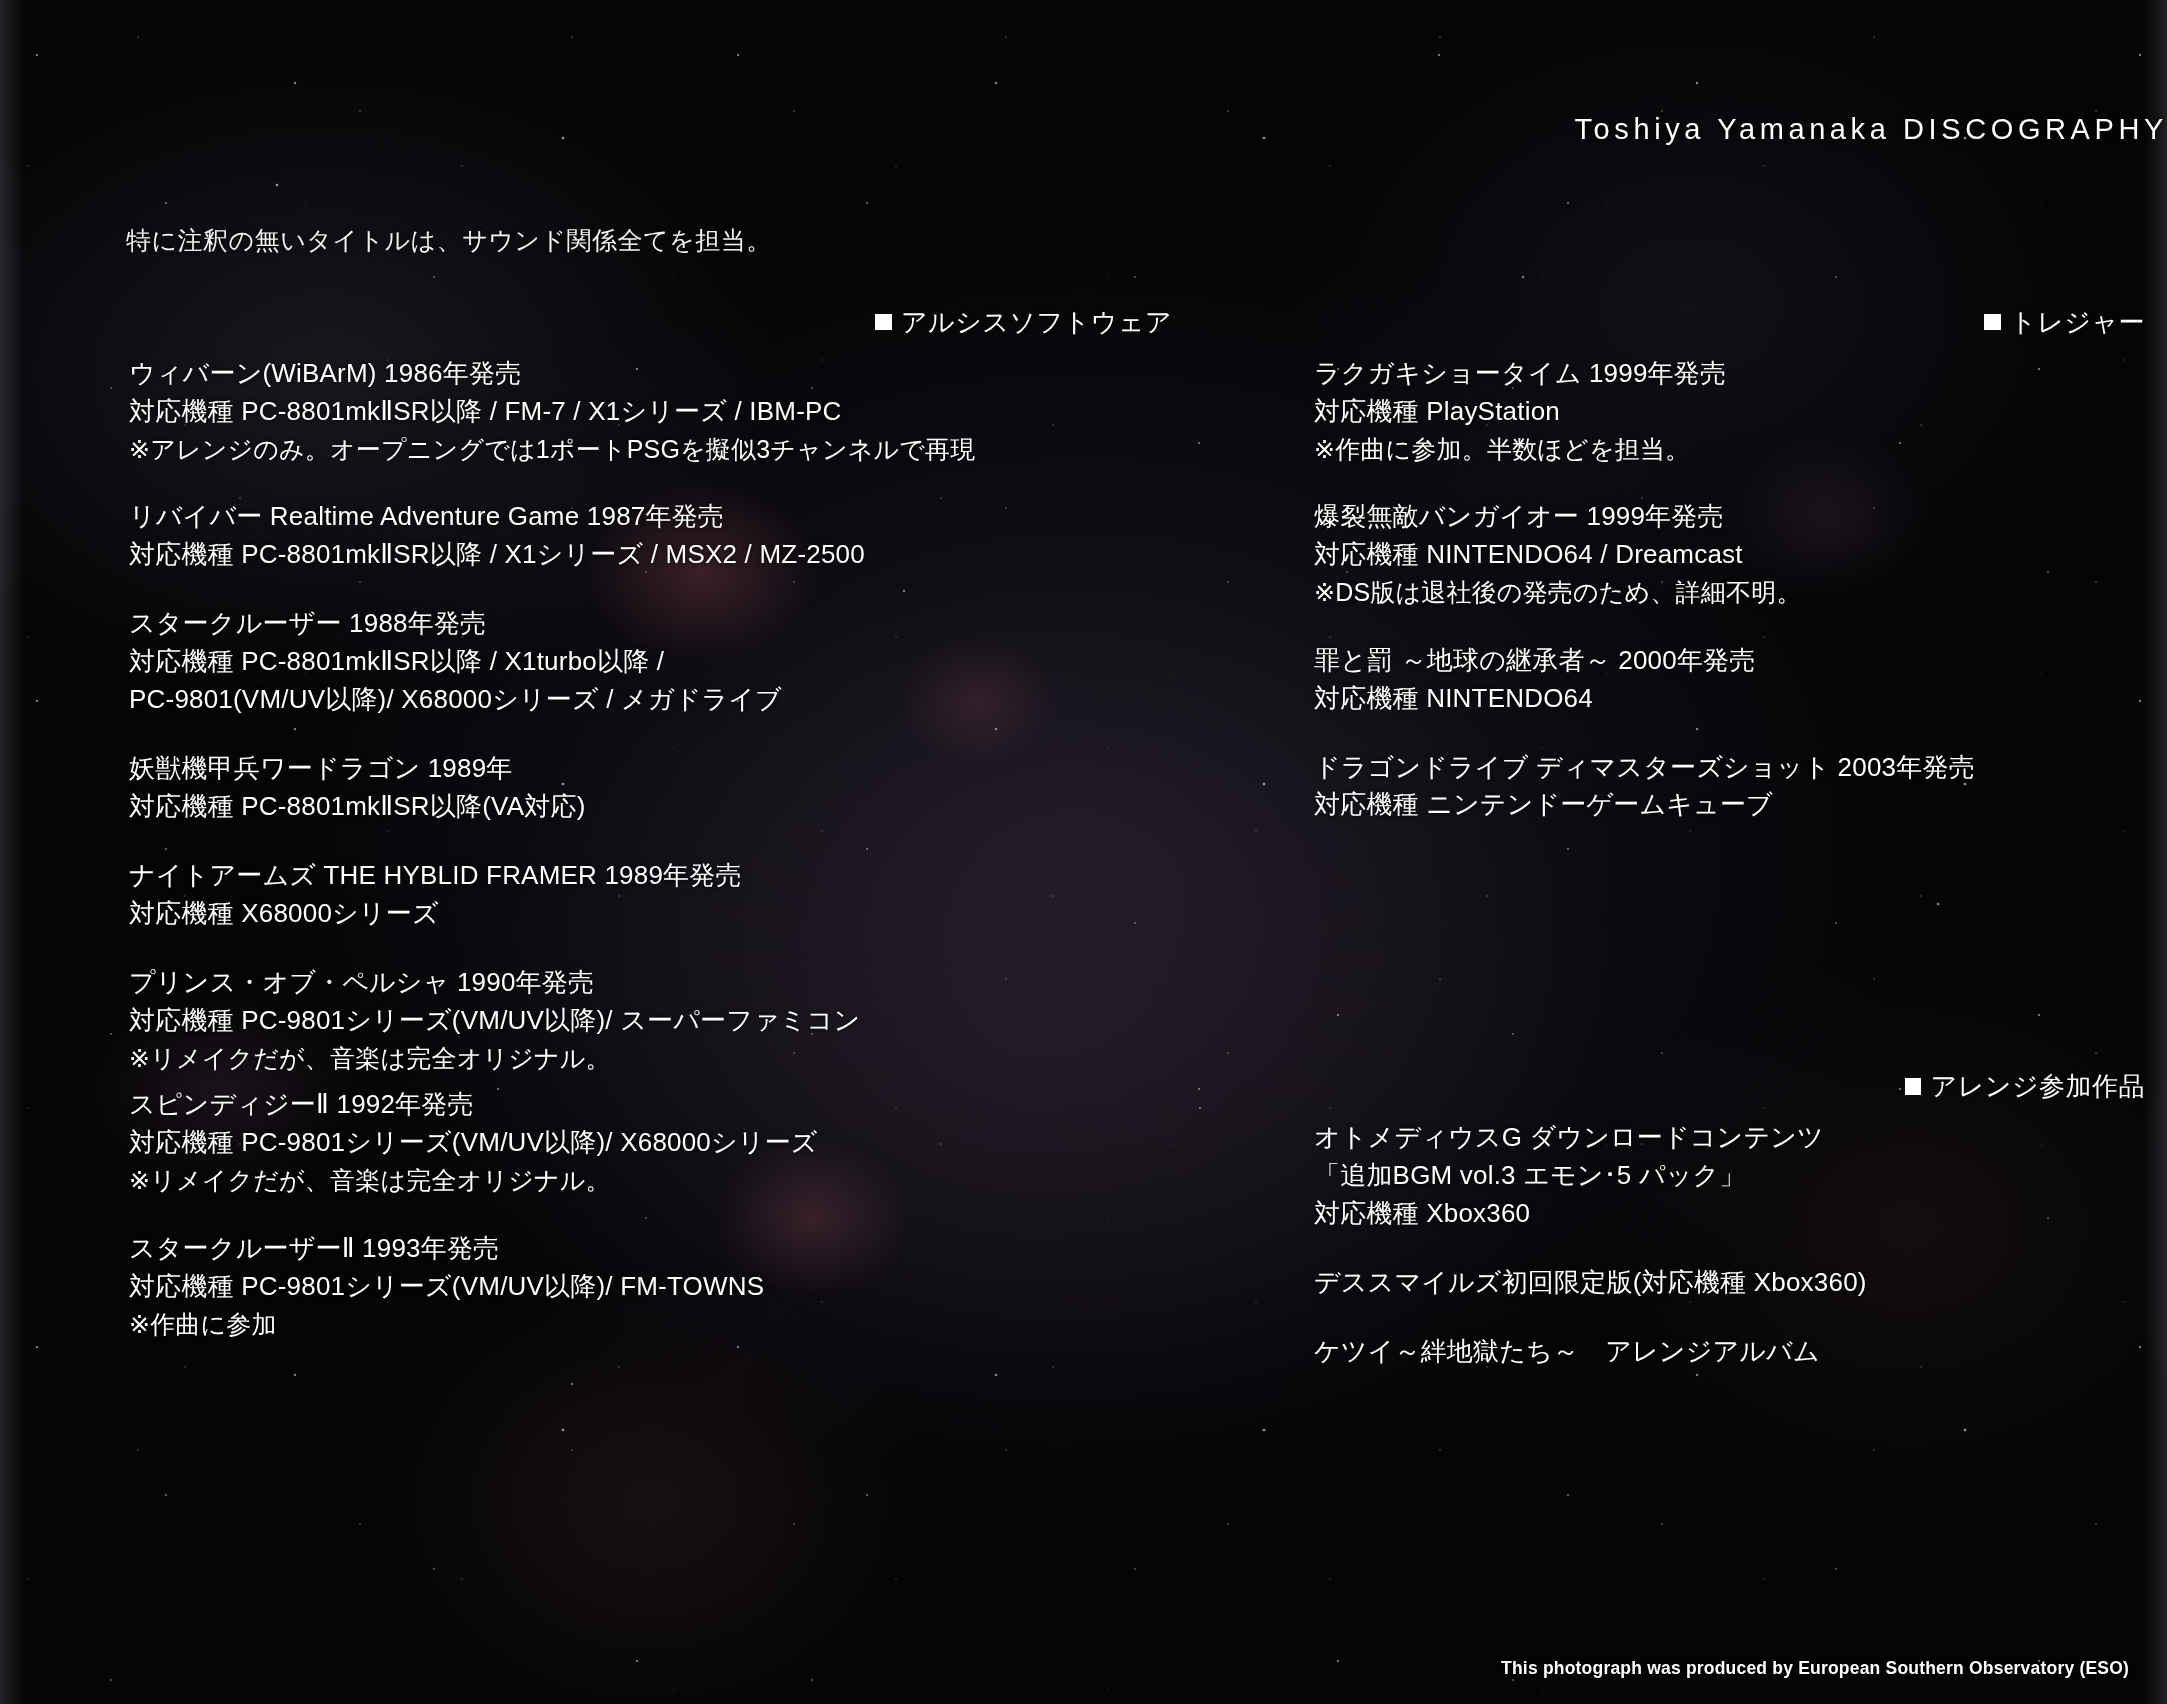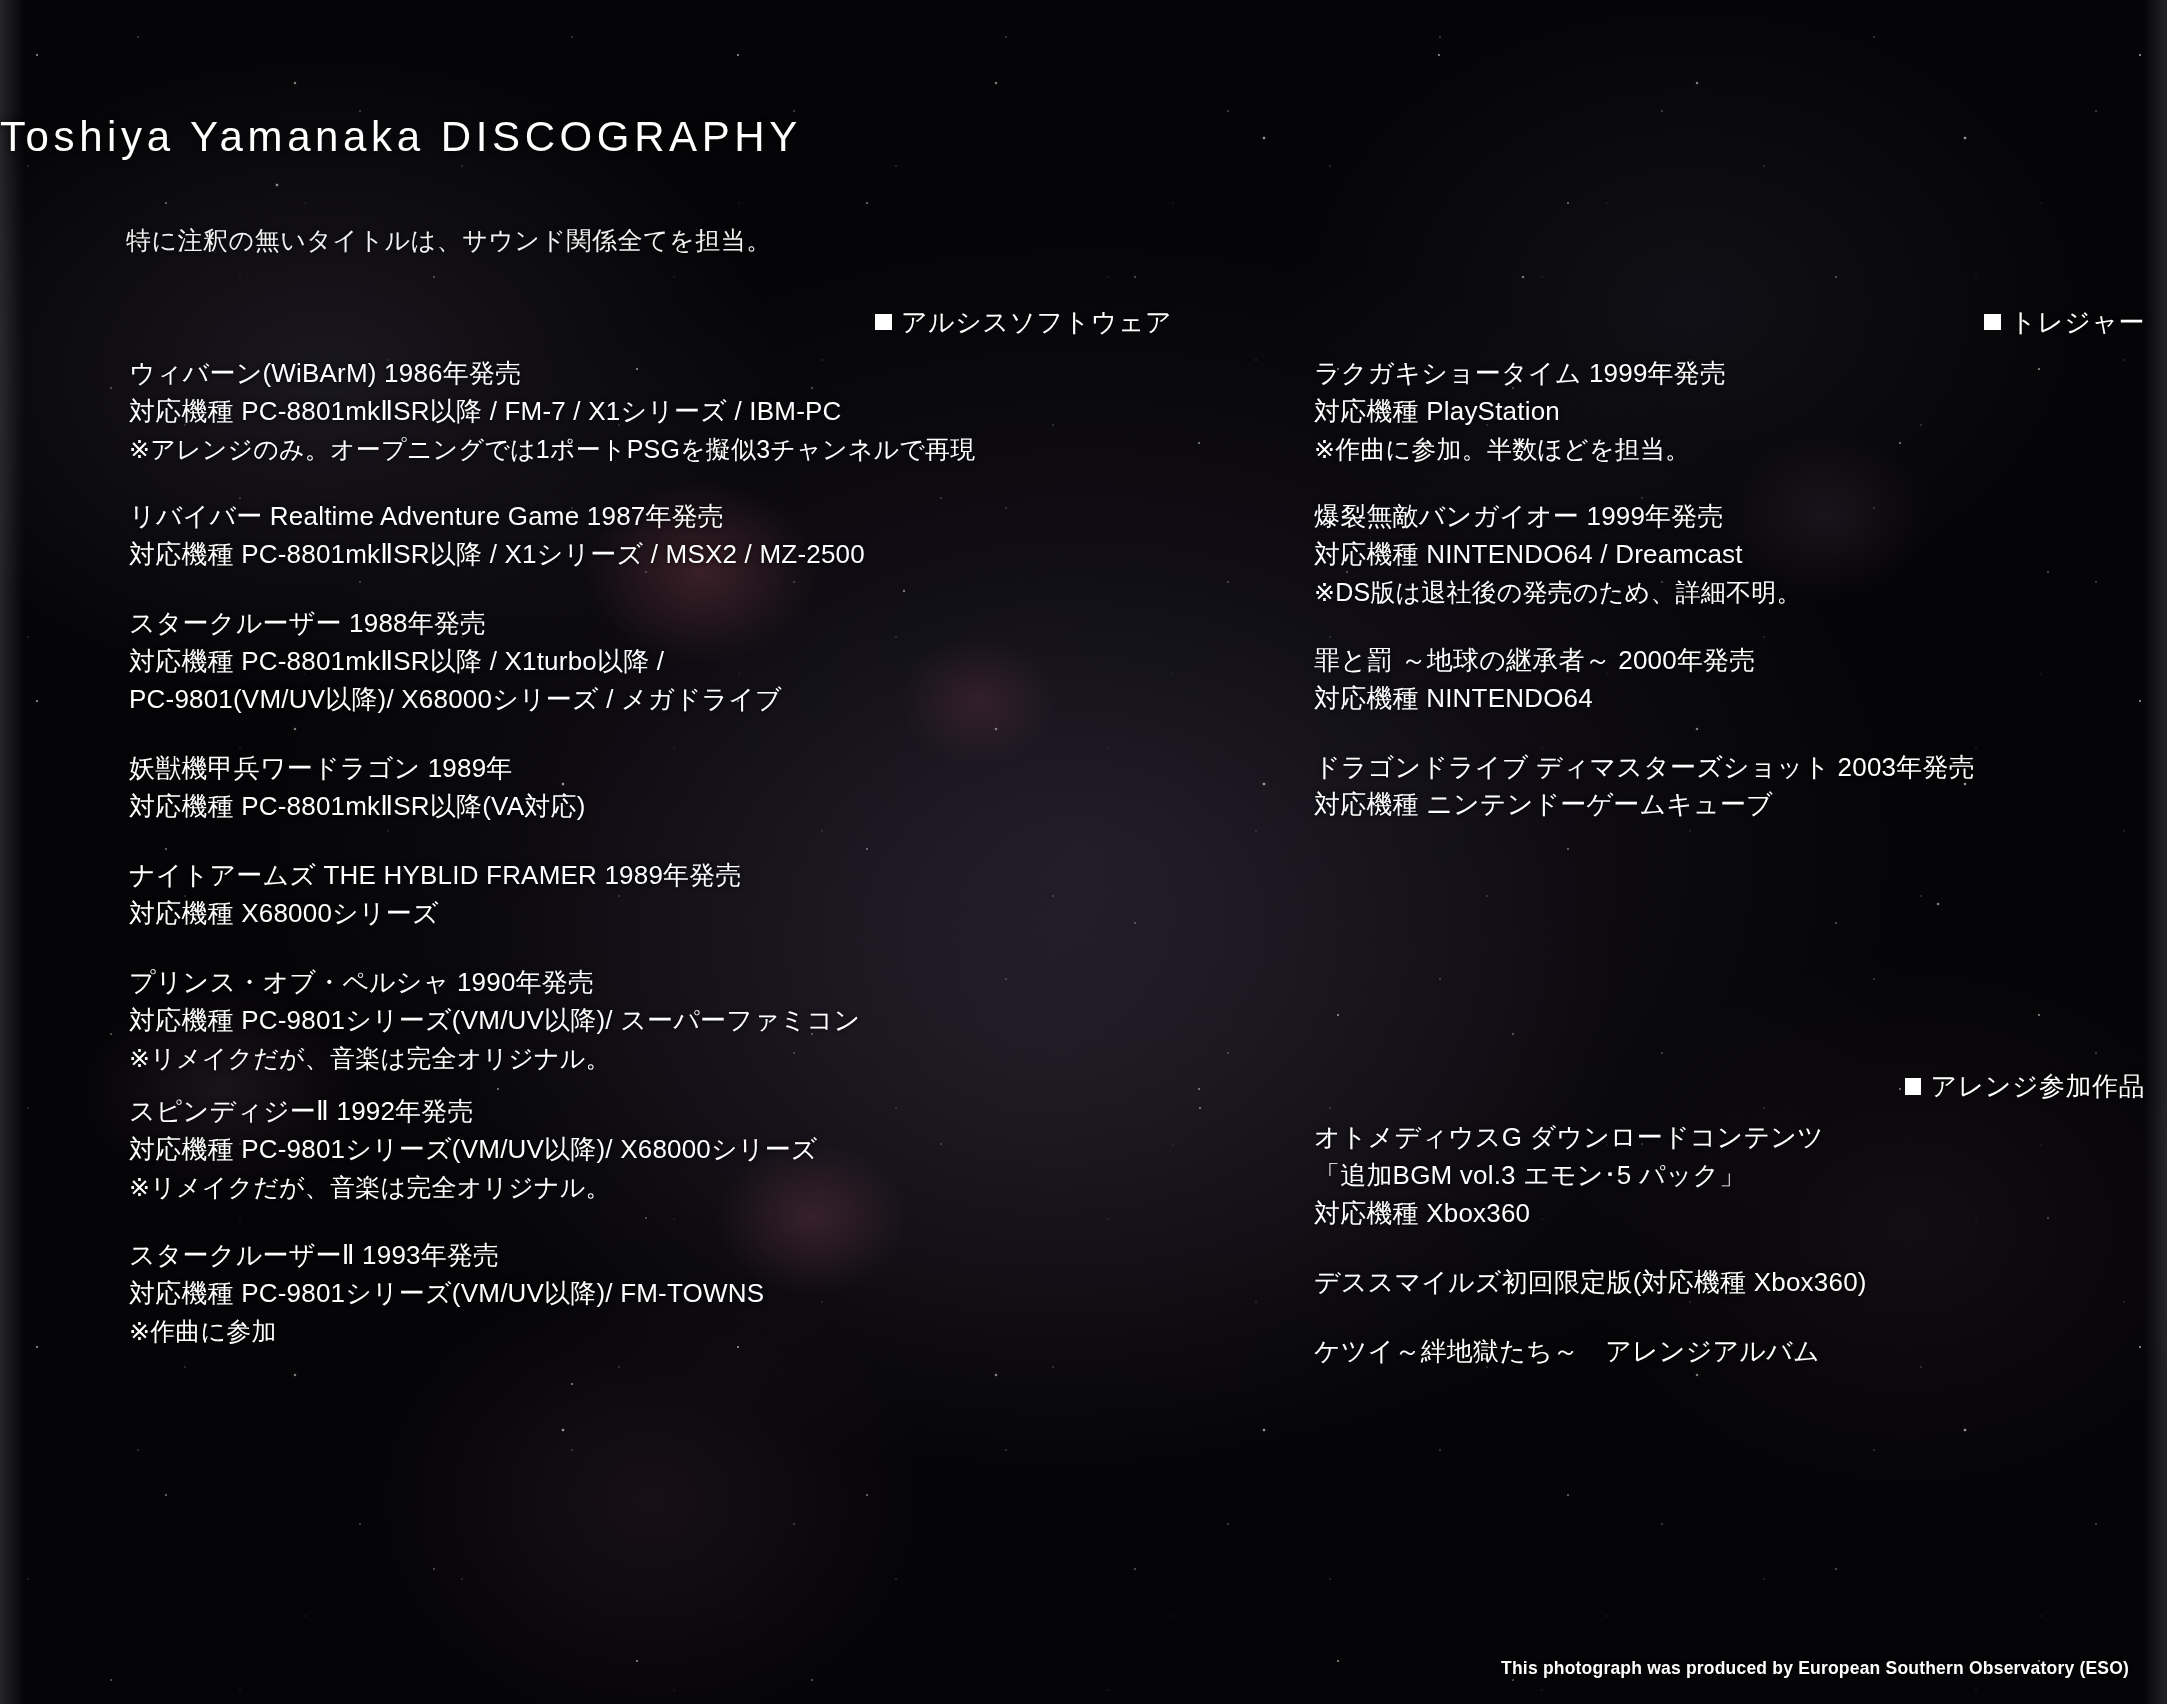--- a/index.html
+++ b/index.html
@@ -104,22 +104,22 @@
     z-index: 5;
     width: 100%;
     height: 100%;
   }
 
   .doc-title {
     position: absolute;
     top: 113px;
     left: 0;
     right: 0;
-    text-align: left;
-    font-size: 42px;
+    text-align: right;
+    font-size: 29px;
     letter-spacing: 4.6px;
     font-weight: 400;
     color: #ffffff;
     text-shadow: 0 0 7.4px rgba(0,0,0,0.9);
   }
 
   .subtitle {
     position: absolute;
     top: 224px;
     left: 126px;
@@ -149,21 +149,21 @@
     width: 16.6px;
     height: 16.6px;
     background: #ffffff;
     margin-right: 9.2px;
     vertical-align: 0.9px;
   }
 
   .entry {
     margin-bottom: 31px;
   }
-  .entry.tight { margin-bottom: 17px; }
+  .entry.tight { margin-bottom: 10px; }
   .entry .line {
     font-size: 26px;
     line-height: 1.46;
     color: #ffffff;
     letter-spacing: 0.2px;
     white-space: nowrap;
     text-shadow: 0 0 5.5px rgba(0,0,0,0.92);
   }
   .entry .line.note {
     font-size: 25px;

